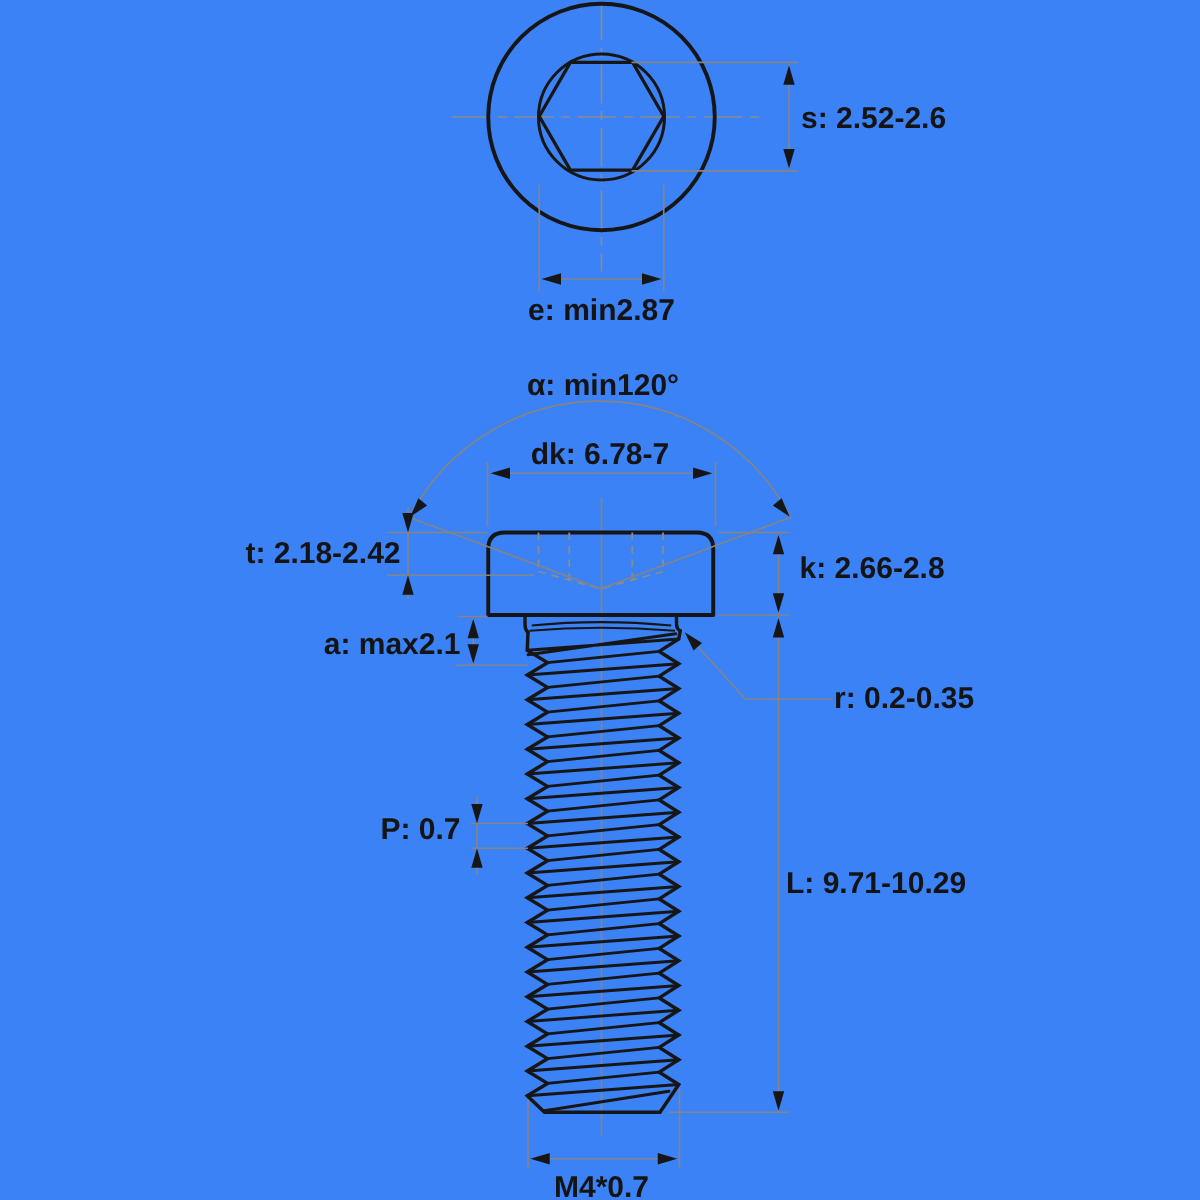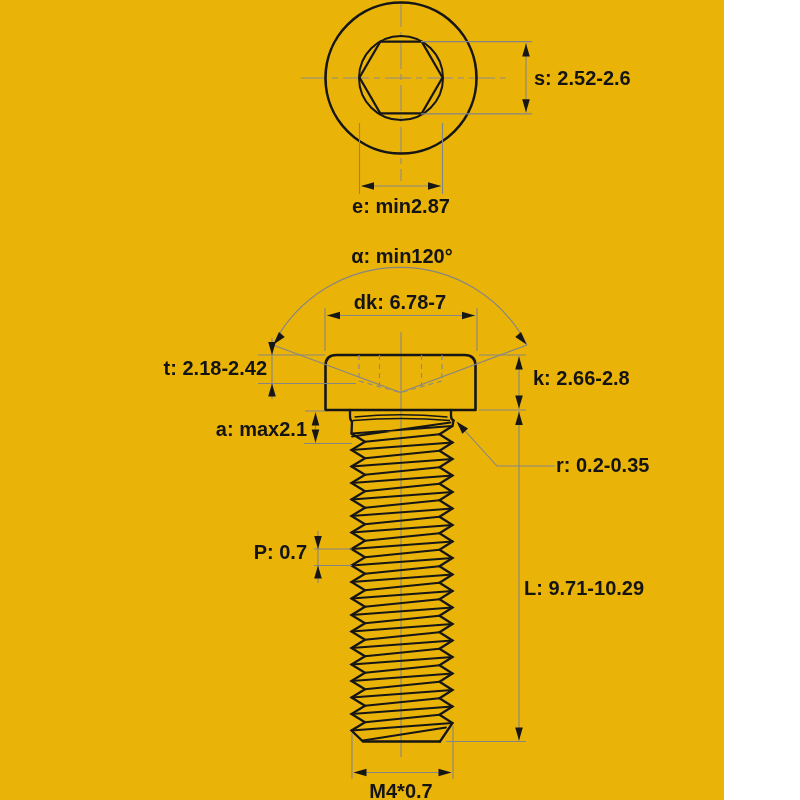--- a/index.html
+++ b/index.html
@@ -1,16 +1,16 @@
 <!DOCTYPE html>
 <html><head>
 <meta charset="utf-8">
 <style>
   html,body{margin:0;padding:0;background:#ffffff;}
-  #stage{width:724px;height:800px;position:relative;background:#eab308;overflow:hidden;}
+  #stage{width:800px;height:800px;position:relative;background:#3b82f6;overflow:hidden;}
   svg{display:block;}
   .bold{stroke:#161616;stroke-width:2.5;fill:none;stroke-linejoin:round;stroke-linecap:round;}
   .med{stroke:#161616;stroke-width:2;fill:none;stroke-linejoin:miter;}
   .thr{stroke:#161616;stroke-width:2.3;fill:none;stroke-linejoin:miter;stroke-linecap:round;}
   .thrlines{stroke:#161616;stroke-width:1.9;fill:none;stroke-linecap:round;}
   .runout{stroke:#161616;stroke-width:1.5;fill:none;}
   .thin{stroke:#858585;stroke-width:1.1;fill:none;}
   .cdash{stroke:#8c8c8c;stroke-width:1.1;fill:none;stroke-dasharray:26 5 6 5;}
   .hdash{stroke:#8c8c8c;stroke-width:1.2;fill:none;stroke-dasharray:5 4;}
   .arrow{fill:#161616;stroke:none;}

